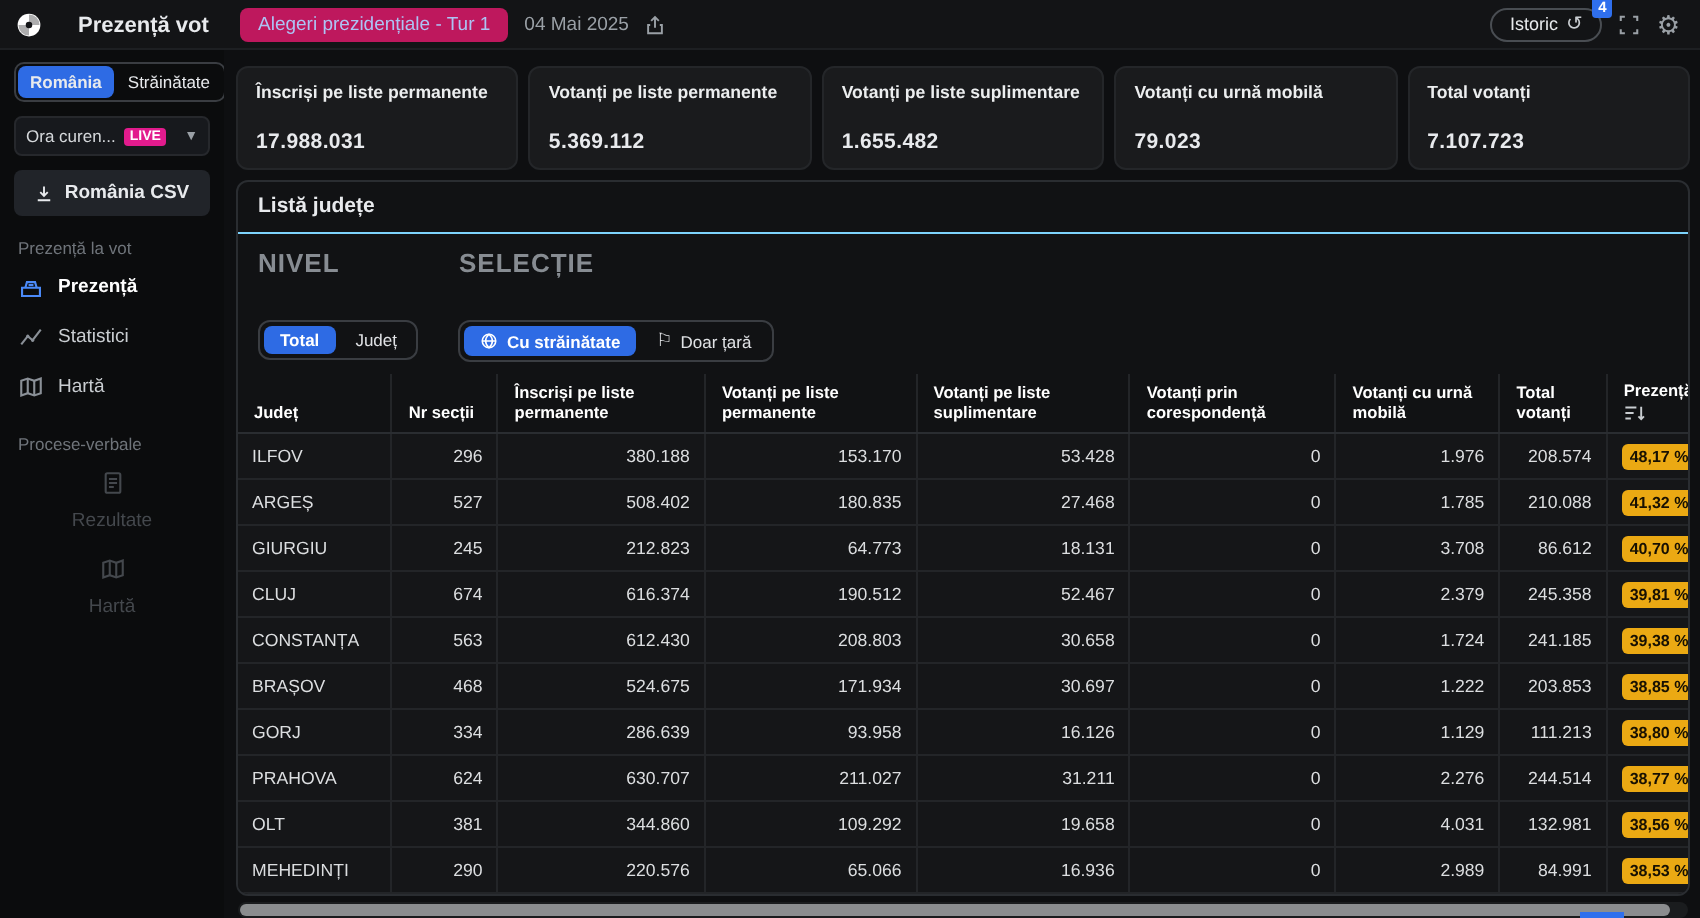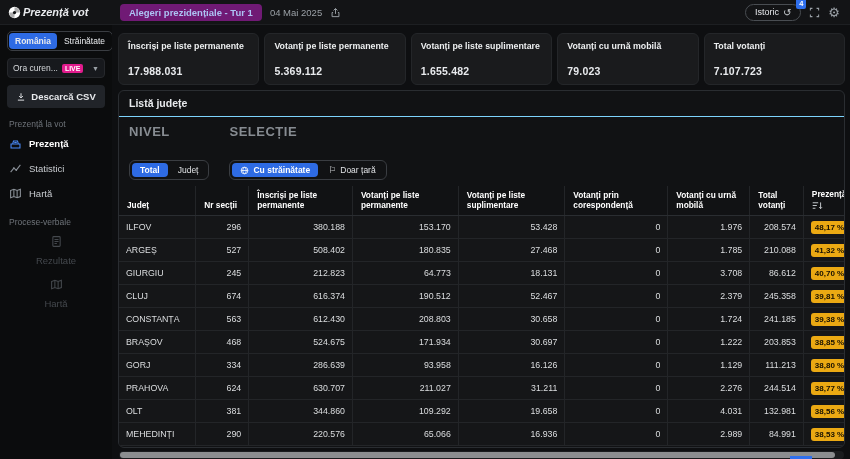--- a/index.html
+++ b/index.html
@@ -4,23 +4,23 @@
 <style>
   * { margin:0; padding:0; box-sizing:border-box; }
   html,body { width:850px; height:459px; }
   body {
     background:#0b0c0d; color:#e8eaed; overflow:hidden; position:relative;
     font-family:"Liberation Sans","DejaVu Sans",sans-serif;
   }
   
   .topbar { height:25px; background:#131416; border-bottom:1px solid #1d1f22;
     display:flex; align-items:center; gap:8px; padding:0 10px 0 8px; }
-  .brand { display:flex; align-items:flex-start; gap:2px; width:104px; flex:none;font-style:italic; }
+  .brand { display:flex; align-items:flex-end; gap:18px; width:104px; flex:none; }
   .brand-title { font-size:11px; font-weight:bold; white-space:nowrap; }
-  .election-badge { background:#701a75; color:#adc3f4; font-size:9.5px; font-weight:bold;
+  .election-badge { background:#be185d; color:#adc3f4; font-size:9.5px; font-weight:normal;
     padding:3px 9px; border-radius:4px; white-space:nowrap; cursor:pointer; }
   .date { color:#9aa0a6; font-size:9.5px; white-space:nowrap; }
   .topbar .spacer { flex:1; }
   .icon-btn { color:#9aa0a6; display:flex; align-items:center; cursor:pointer; background:none; border:none; }
   .istoric-wrap { position:relative; }
   .istoric-btn { display:flex; align-items:center; gap:4px; background:transparent;
     border:1px solid #494d52; border-radius:10px; color:#e8eaed; font-size:9px;
     padding:2px 9px; cursor:pointer; font-family:inherit; }
   .hist-glyph { font-size:10px; color:#c9cdd1; }
   .count-badge { position:absolute; top:-6px; right:-5px; background:#2f6fed; color:#fff;
@@ -143,21 +143,21 @@
       <span>Ora curen...</span>
       <span class="live-badge">LIVE</span>
       <span class="caret">▼</span>
     </div>
     <button class="csv-btn">
       <span>
         <svg width="10" height="10" viewBox="0 0 16 16" fill="none" stroke="currentColor" stroke-width="1.5">
             <path d="M8 2v7M5 6.5 8 9.5l3-3M3 13h10"></path>
           </svg>
       </span>
-      <span>Descarcă CSV</span>
+      <span>România CSV</span>
     </button>
 
     <div class="side-section-label">Prezență la vot</div>
     <div class="side-item active">
       <span class="si-icon">
         <svg width="13" height="13" viewBox="0 0 16 16" fill="none" stroke="currentColor" stroke-width="1.3">
             <path d="M2.5 8.5h11v5h-11z"></path>
             <path d="M4.5 8.5 5.5 5h5l1 3.5"></path>
             <path d="M6.5 6.8h3"></path>
           </svg>

